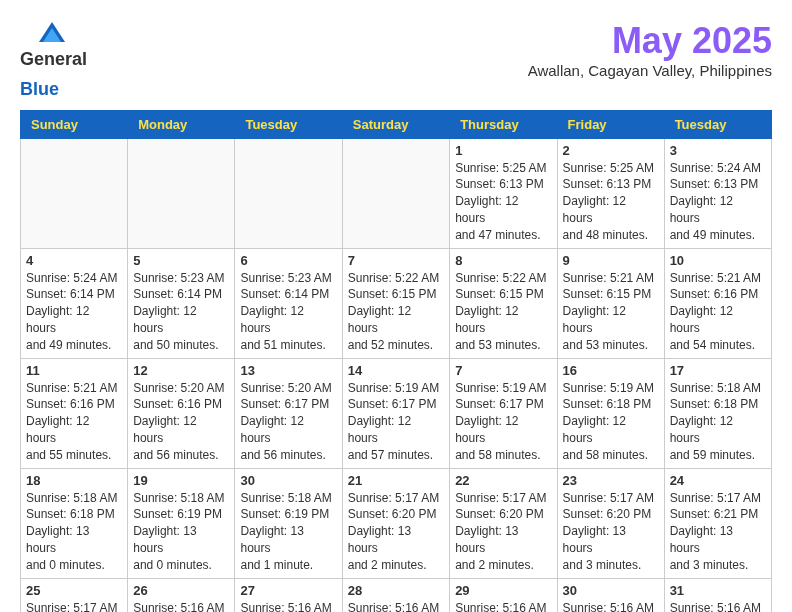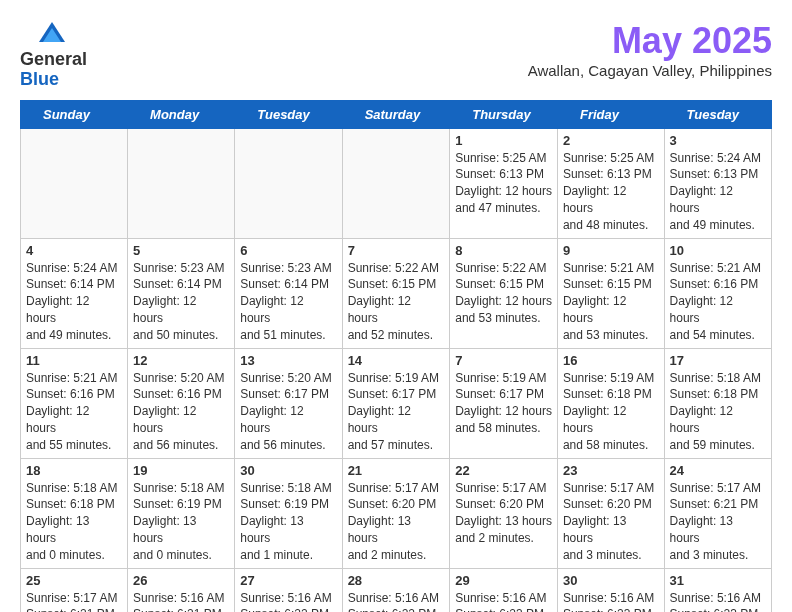--- a/index.html
+++ b/index.html
@@ -28,20 +28,21 @@
     }
     .logo-general {
       font-size: 18px;
       font-weight: bold;
       color: #333;
     }
     .logo-blue {
       font-size: 18px;
       font-weight: bold;
       color: #1565c0;
+      margin-top: 10px;
     }
     .logo-icon {
       width: 30px;
       height: 30px;
       margin-right: 4px;
     }
     .title-block {
       text-align: right;
     }
     .month-title {
@@ -53,26 +54,25 @@
       font-size: 15px;
       color: #333;
     }
     .calendar {
       width: 100%;
       border-collapse: collapse;
       border: 1px solid #ccc;
     }
     .calendar th {
       background-color: #1565c0;
-      color: #ffffff;
+      color: #fde047;
       text-align: left;
-      padding: 6px 22px;
+      padding: 6px 10px;
       font-size: 13px;
       border: 1px solid #1565c0;
-      font-style: italic;
     }
     .calendar td {
       vertical-align: top;
       border: 1px solid #ccc;
       padding: 4px 5px;
       width: 108px;
       min-height: 80px;
       font-size: 10.5px;
       color: #333;
       background: #fff;

